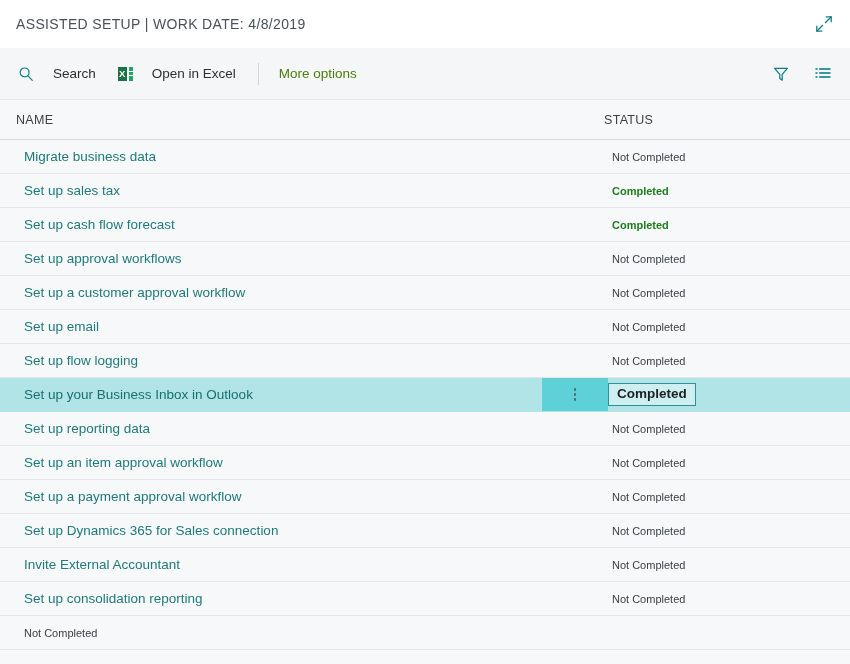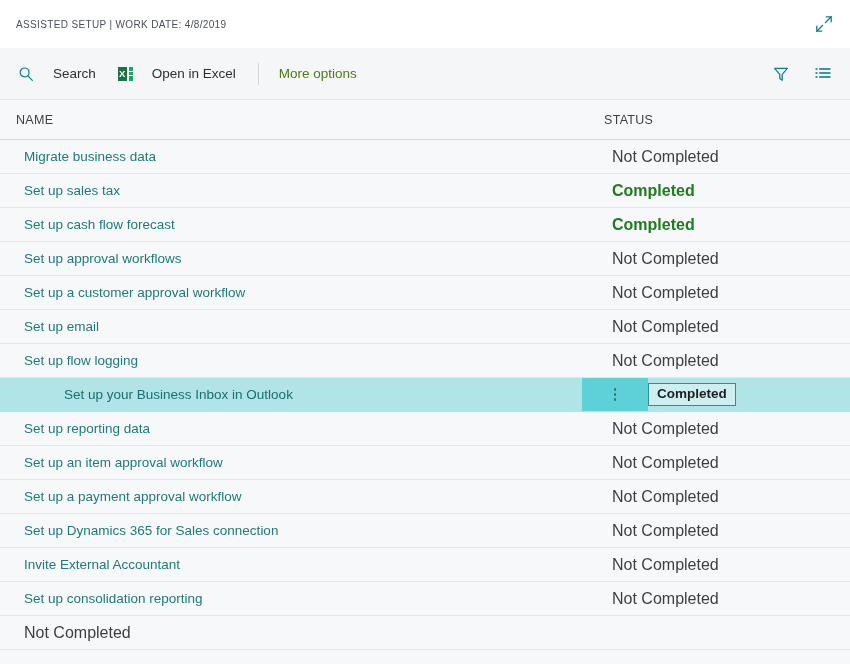--- a/index.html
+++ b/index.html
@@ -19,21 +19,21 @@
   .titlebar {
     position: relative;
     height: 48px;
     background: #ffffff;
     display: flex;
     align-items: center;
     padding: 0 16px;
     box-sizing: border-box;
   }
   .titlebar-text {
-    font-size: 10px;
+    font-size: 14px;
     letter-spacing: 0.35px;
     color: #4a5158;
     text-transform: uppercase;
     font-weight: 400;
     white-space: nowrap;
   }
   .expand-btn {
     position: absolute;
     right: 13px;
     top: 50%;
@@ -163,36 +163,36 @@
     flex: none;
     font-size: 13.5px;
     color: #1f7a7a;
     cursor: pointer;
     white-space: nowrap;
     overflow: hidden;
     text-overflow: ellipsis;
   }
   .row .cell-status {
     flex: 1;
-    font-size: 16px;
+    font-size: 11px;
     color: #3b3f43;
     white-space: nowrap;
   }
   .row .cell-status.done {
     color: #1d7d1d;
     font-weight: bold;
   }
 
   
   .row.selected {
     background: #b1e4e6;
     border-bottom-color: #b1e4e6;
   }
   .row.selected .cell-name { color: #1a6f72; }
-  .row.selected .cell-name { width: 518px; margin-left: 40px; }
+  .row.selected .cell-name { width: 518px; }
 
   .dots-cell {
     width: 66px;
     flex: none;
     align-self: stretch;
     background: #5ed0d8;
     display: flex;
     align-items: center;
     justify-content: center;
     cursor: pointer;

